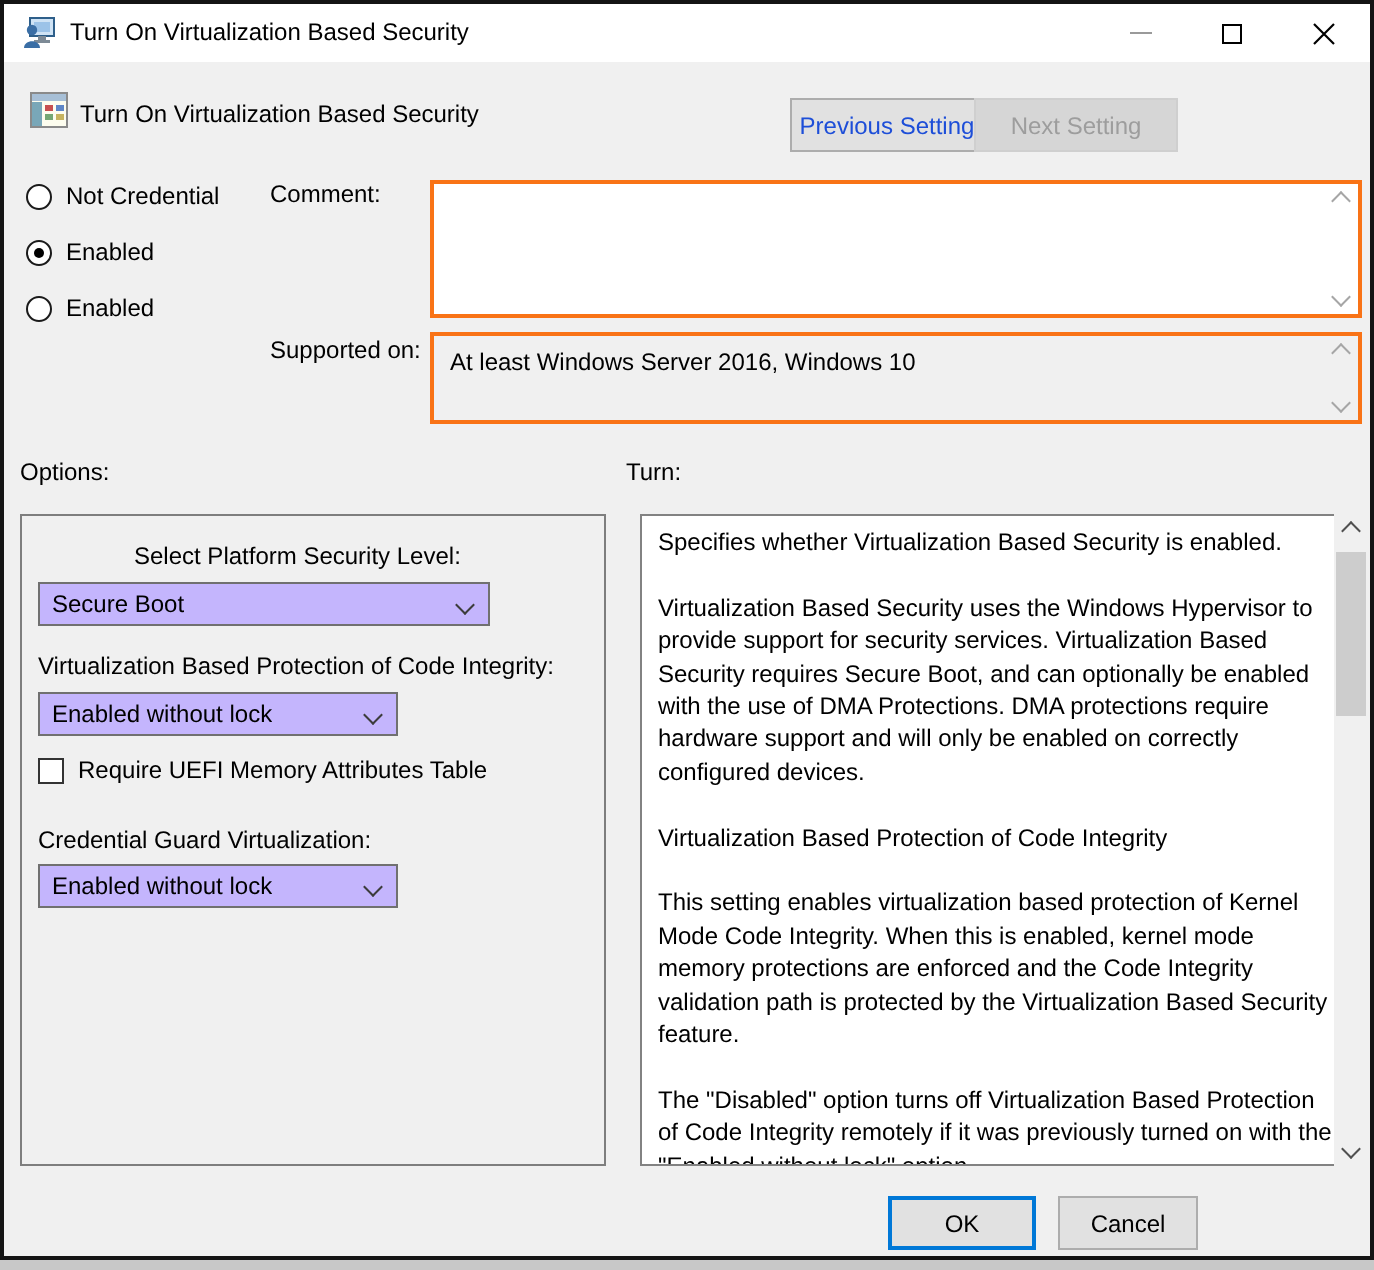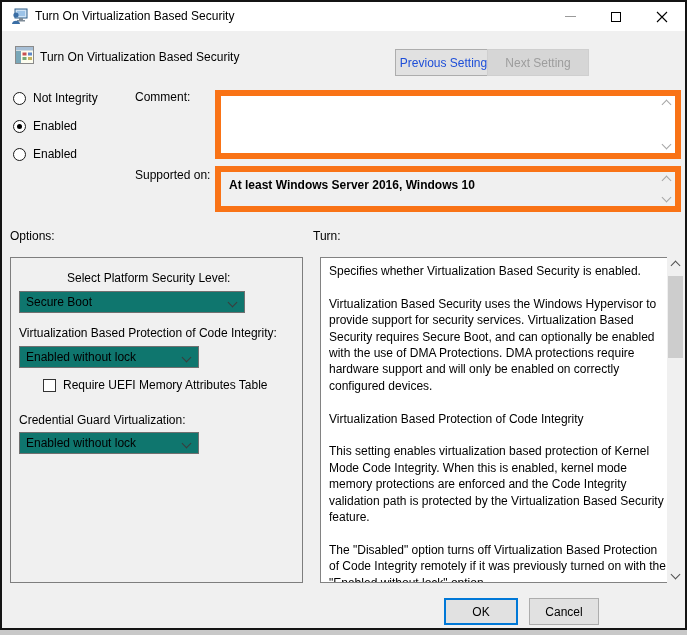--- a/index.html
+++ b/index.html
@@ -37,51 +37,51 @@
                   background:#fff; margin-right:7px; position:relative; flex:0 0 auto; }
   .radio-row.checked .radio-circle::after {
     content:""; position:absolute; left:3px; top:3px; width:5px; height:5px; border-radius:50%; background:#000; }
   .radio-label { white-space:nowrap; }
 
   
   .field-label { position:absolute; white-space:nowrap; }
   .lbl-comment { left:133px; top:88px; }
   .lbl-supported { left:133px; top:166px; }
 
-  .scrollbox { position:absolute; border:6px solid #f97316;font-weight:bold; }
+  .scrollbox { position:absolute; border:2px solid #f97316; }
   .comment-box { left:213px; top:88px; width:466px; height:69px; background:#fff; }
   .supported-box { left:213px; top:164px; width:466px; height:46px; background:#f0f0f0; }
   .supported-text { position:absolute; left:8px; top:6px; right:22px; }
 
   .mini-arrows { position:absolute; right:1px; top:1px; bottom:1px; width:16px; display:flex;
                  flex-direction:column; justify-content:space-between; align-items:center; padding:4px 0; }
   .chev { width:7px; height:7px; border-right:1px solid #a6a6a6; border-bottom:1px solid #a6a6a6; }
   .chev.up { transform:rotate(-135deg); }
   .chev.down { transform:rotate(45deg); }
 
   
   .lbl-options { left:8px; top:227px; }
   .lbl-help { left:311px; top:227px; }
 
   
   .options-panel { position:absolute; left:8px; top:255px; width:293px; height:326px;
                    border:1px solid #7e7e7e; background:#f0f0f0; }
   .opt-label { position:absolute; left:8px; white-space:nowrap; }
   .ol1 { top:13px;margin-left:48px; } .ol2 { top:68px; } .ol3 { top:155px; }
 
-  .dropdown { position:absolute; left:8px; height:22px; background:#0f766e; border:1px solid #707070;
+  .dropdown { position:absolute; left:8px; height:22px; background:#c4b5fd; border:1px solid #707070;
               display:flex; align-items:center; padding:0 24px 0 6px; cursor:default; }
   .dd1 { top:33px; width:226px; }
   .dd2 { top:88px; width:180px; }
   .dd3 { top:174px; width:180px; }
   .dd-value { white-space:nowrap; overflow:hidden; }
   .dd-chev { position:absolute; right:8px; top:7px; width:7px; height:7px;
              border-right:1px solid #3c3c3c; border-bottom:1px solid #3c3c3c; transform:rotate(45deg); }
 
-  .check-row { position:absolute; left:8px; top:120px; display:flex; align-items:center; cursor:default;margin-left:24px; }
+  .check-row { position:absolute; left:8px; top:120px; display:flex; align-items:center; cursor:default; }
   .checkbox { width:13px; height:13px; background:#fff; border:1px solid #333; margin-right:7px; flex:0 0 auto; }
   .check-label { white-space:nowrap; }
 
   
   .help-box { position:absolute; left:308px; top:255px; width:356px; height:326px;
               background:#fff; border:1px solid #828282; overflow:hidden;margin-left:10px; }
   .help-text { position:absolute; left:8px; top:5px; width:340px; line-height:16.4px; white-space:pre-wrap; }
 
   .help-scroll { position:absolute; left:665px; top:255px; width:17px; height:326px; background:#f0f0f0; }
   .hs-arrow { position:absolute; left:0; width:17px; height:17px; display:flex; align-items:center; justify-content:center; }
@@ -132,21 +132,21 @@
     <rect x="13" y="6.5" width="4" height="3" fill="#5f87c7"></rect>
     <rect x="7.5" y="11" width="4" height="3" fill="#74a874"></rect>
     <rect x="13" y="11" width="4" height="3" fill="#c7b45f"></rect>
   </svg>
   <span class="hdr-title">Turn On Virtualization Based Security</span>
   <button class="nav-btn prev-btn">Previous Setting</button>
   <button class="nav-btn next-btn" disabled="">Next Setting</button>
 
   <div class="radio-row r1">
     <span class="radio-circle"></span>
-    <span class="radio-label">Not Integrity</span>
+    <span class="radio-label">Not Credential</span>
   </div>
   <div class="radio-row r2 checked">
     <span class="radio-circle"></span>
     <span class="radio-label">Enabled</span>
   </div>
   <div class="radio-row r3">
     <span class="radio-circle"></span>
     <span class="radio-label">Enabled</span>
   </div>
 

